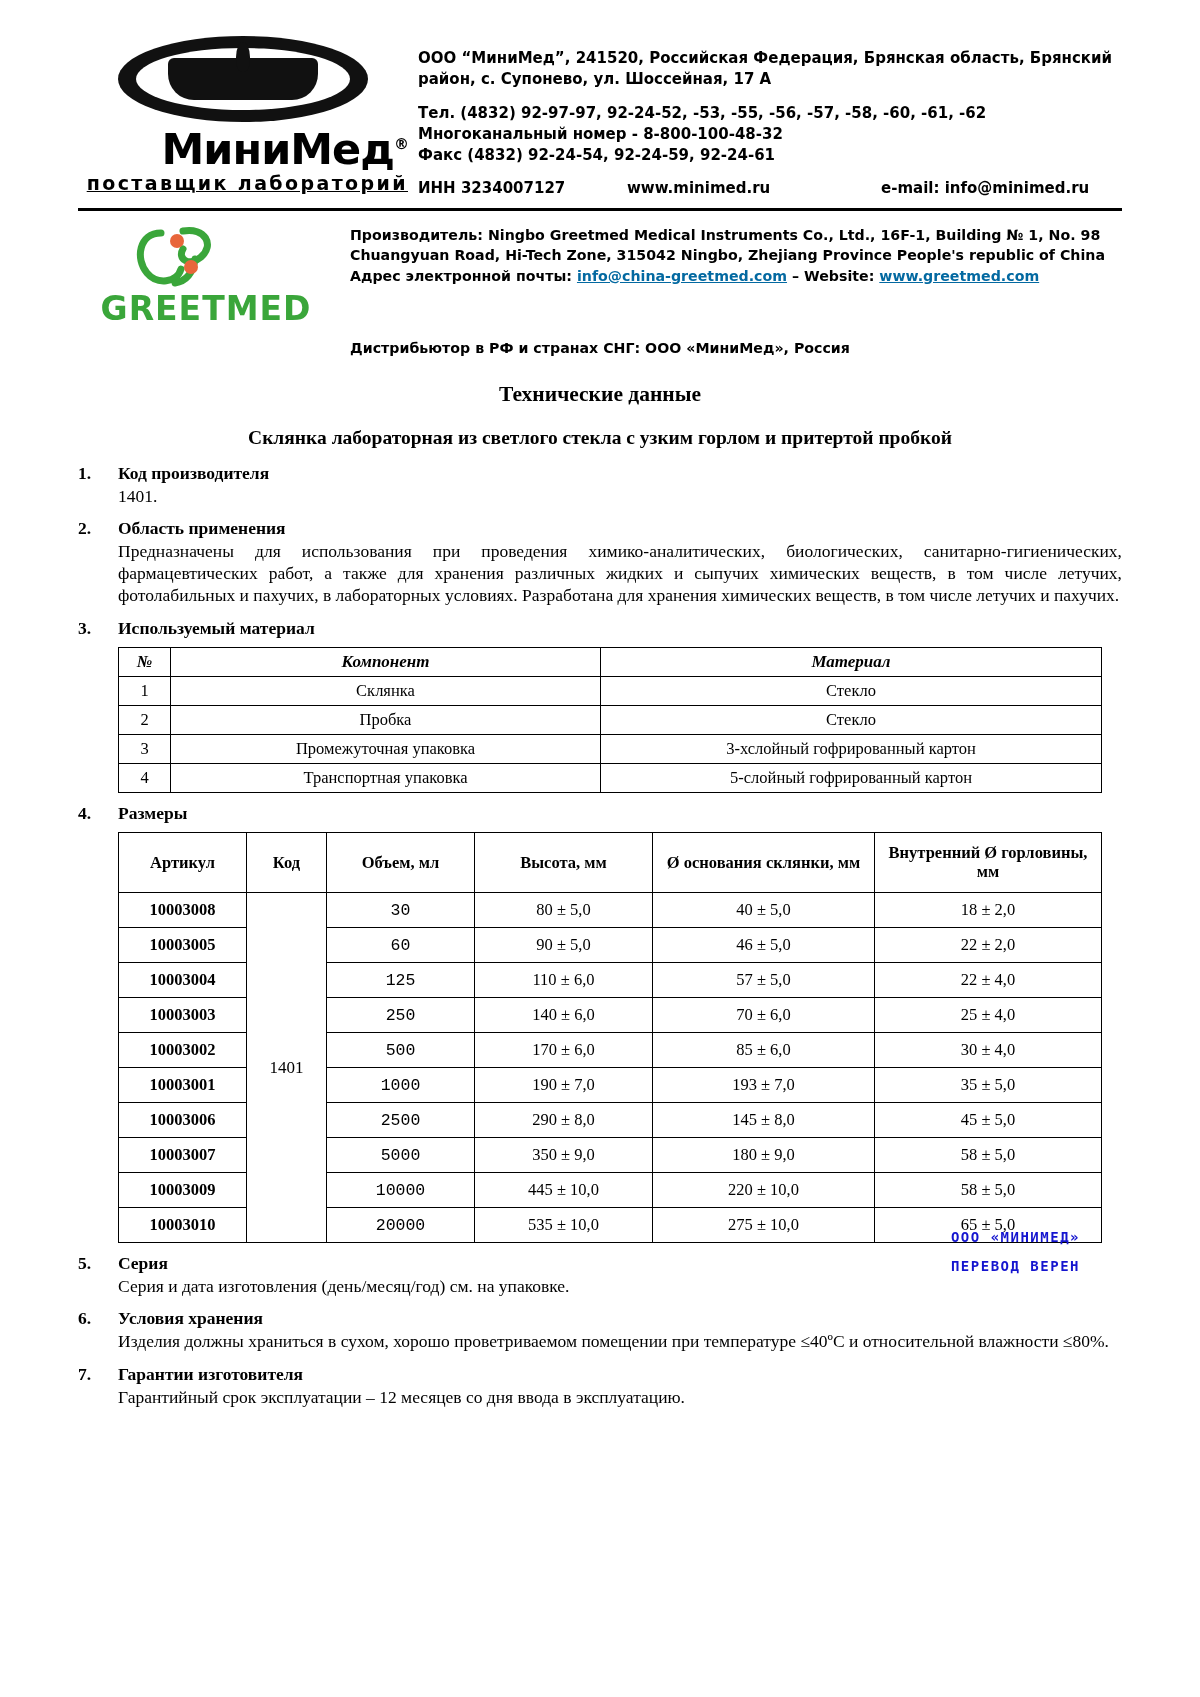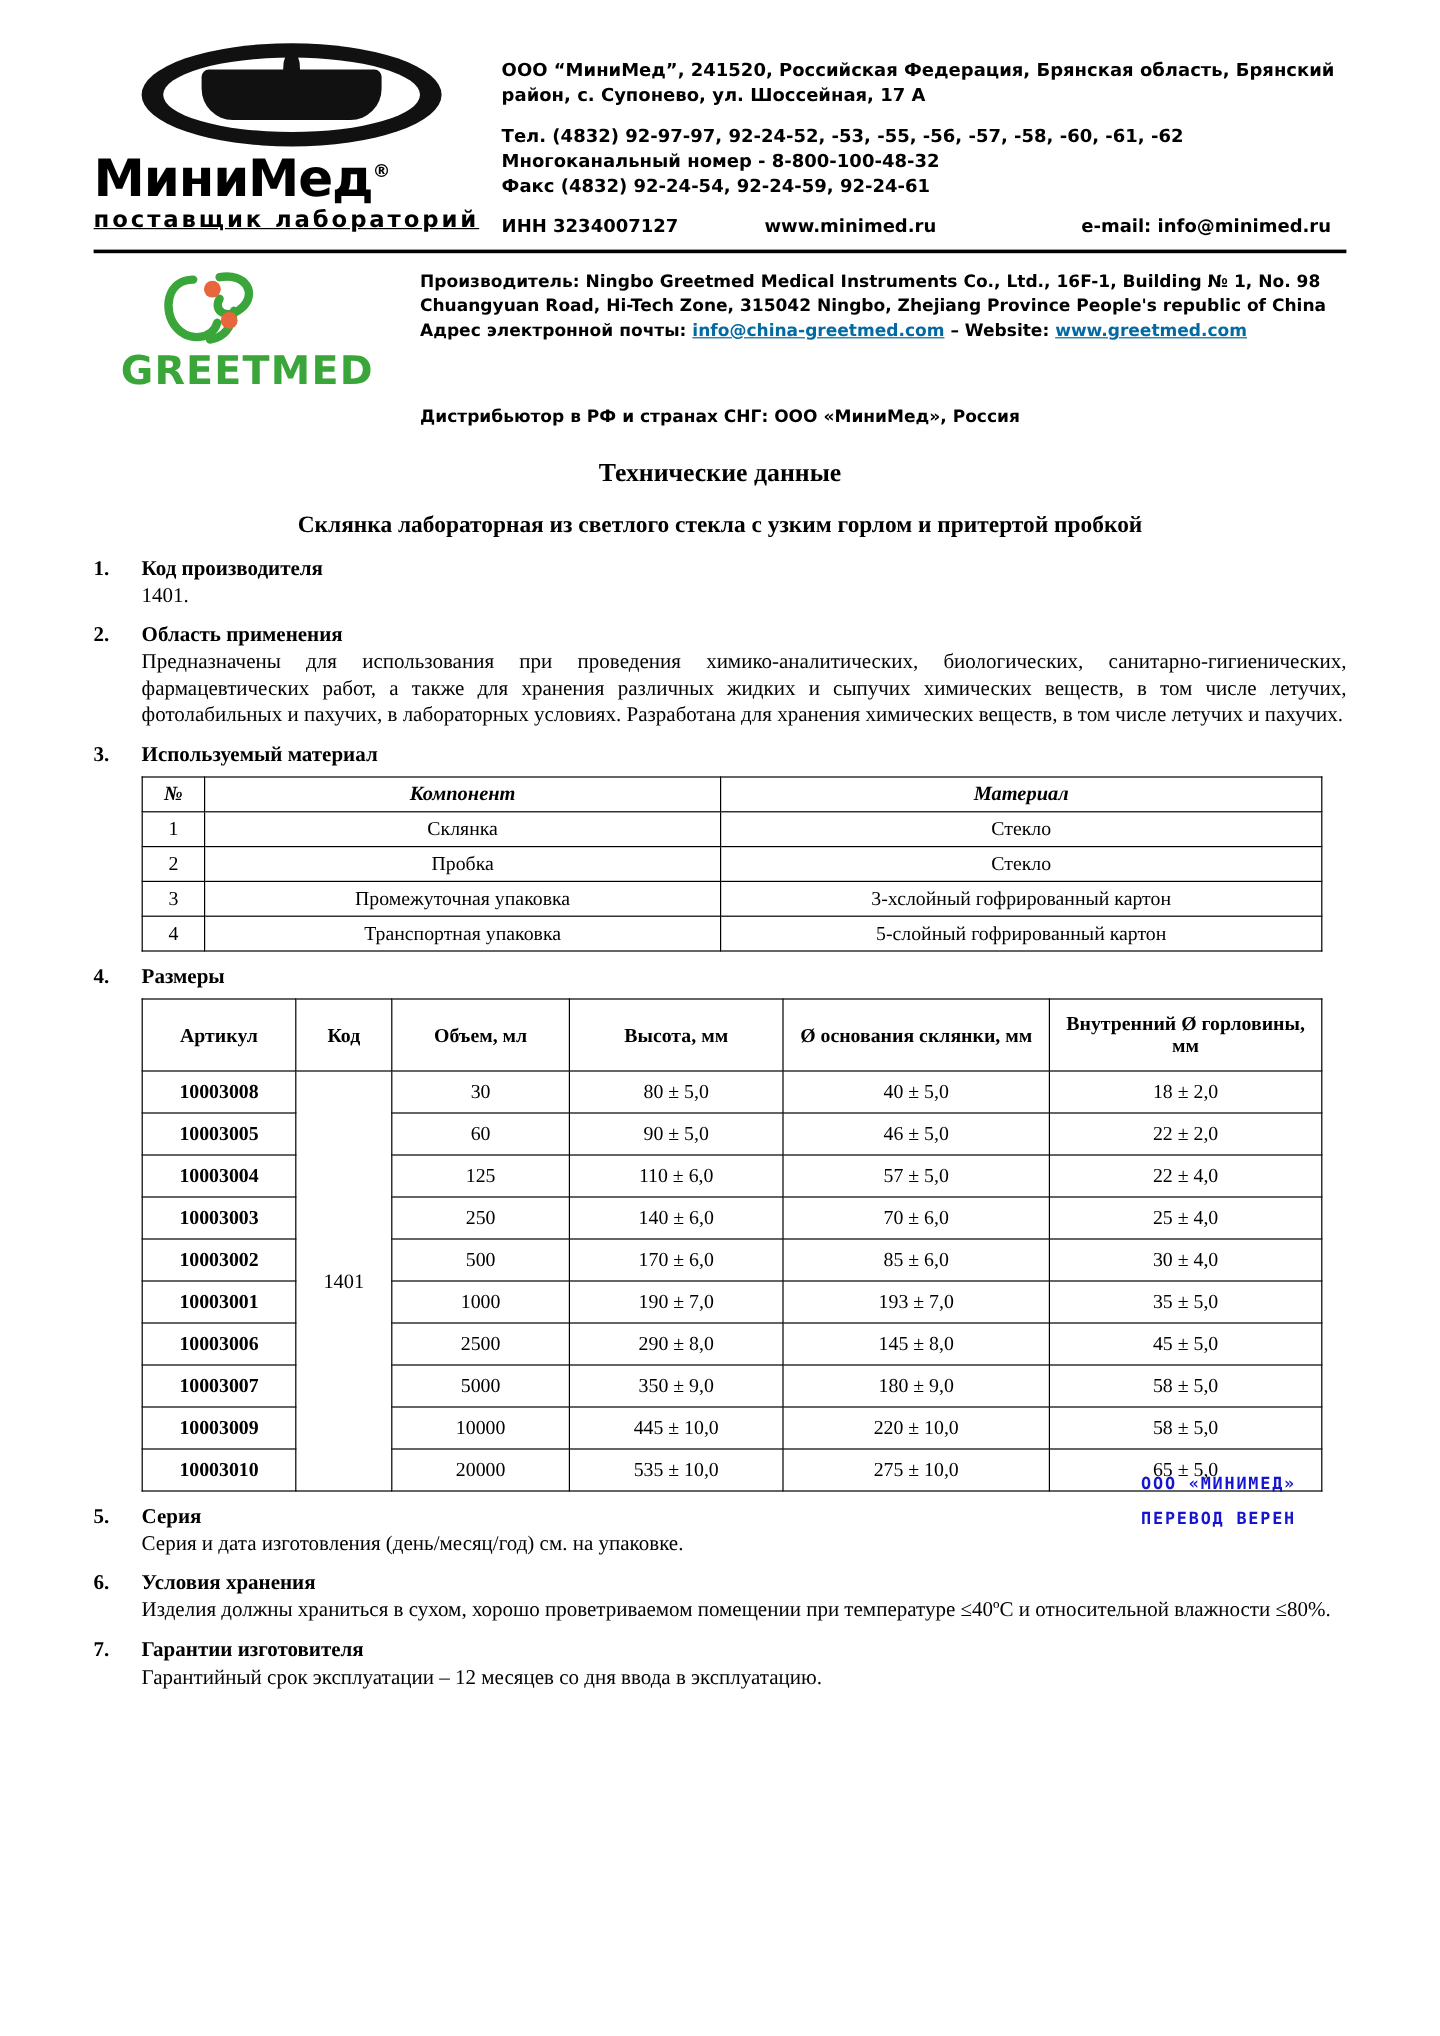--- a/index.html
+++ b/index.html
@@ -21,21 +21,21 @@
   
   .hdr {
     display: flex;
     align-items: flex-start;
     gap: 10px;
   }
   .logo-minimed {
     width: 330px;
     flex: 0 0 330px;
     padding-top: 6px;
-    text-align: left;
+    text-align: right;
   }
   .mm-oval {
     position: relative;
     width: 250px;
     height: 86px;
     margin: 0 auto;
     border-radius: 50%;
     background: #111;
   }
   .mm-oval::before {
@@ -87,21 +87,21 @@
     flex: 1 1 auto;
     font-family: "DejaVu Sans", sans-serif;
     font-weight: bold;
     font-size: 15px;
     line-height: 1.42;
     padding-top: 18px;
   }
   .hdr-text .blk { margin-bottom: 12px; }
   .hdr-row3 {
     display: flex;
-    gap: 44px;
+    gap: 34px;
     align-items: baseline;
   }
   .hdr-row3 .c1 { width: 175px; }
   .hdr-row3 .c2 { width: 220px; }
 
   .rule {
     border-top: 3px solid #000;
     margin: 8px 0 10px 0;
   }
 
@@ -196,21 +196,21 @@
   .tbl-dim { width: 984px; }
   .tbl-dim th {
     font-weight: bold;
     font-size: 16.5px;
     line-height: 1.2;
     padding: 10px 4px;
   }
   .tbl-dim td { height: 35px; }
   .tbl-dim td.art { font-weight: bold; font-size: 16.5px; width: 128px; }
   .tbl-dim td.code { width: 80px; font-size: 17px; }
-  .tbl-dim td.vol { width: 148px; }
+  .tbl-dim td.vol { width: 148px; font-family: Liberation Mono, monospace; }
   .tbl-dim td.hgt { width: 178px; }
   .tbl-dim td.base { width: 222px; }
 
   
   .stamp {
     position: absolute;
     right: 120px;
     top: 1223px;
     color: #1515cf;
     font-family: "DejaVu Sans Mono", monospace;

